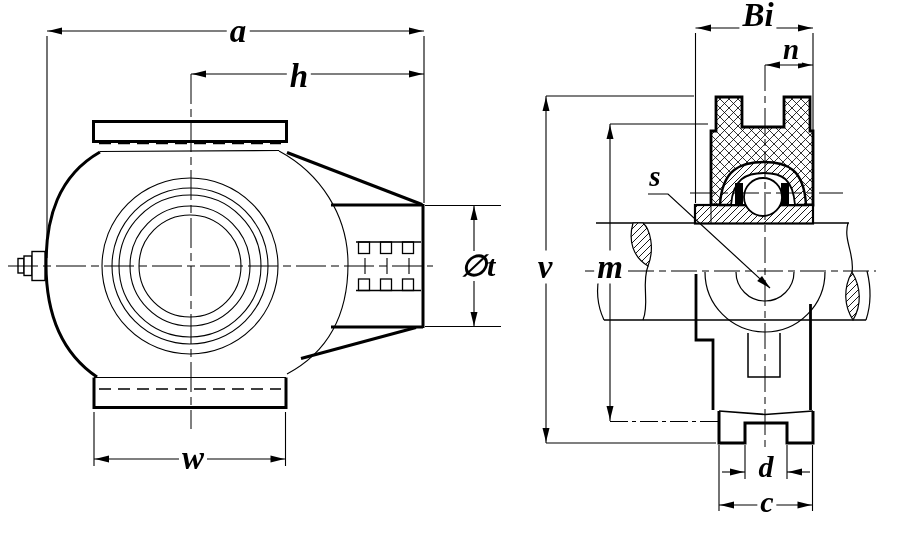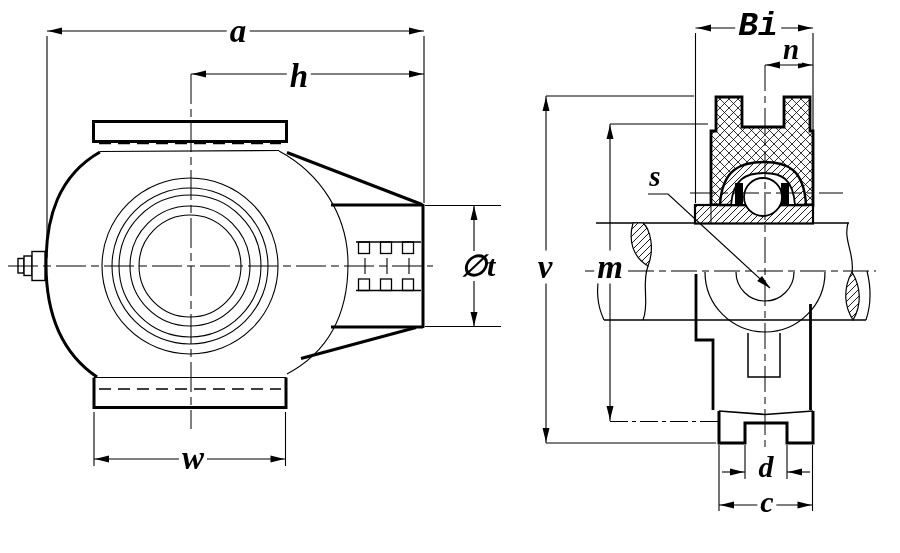--- a/index.html
+++ b/index.html
@@ -199,20 +199,20 @@
       <path d="M648,194 H668 L770,288" stroke-width="1.2"></path>
       <polygon points="770,288 757.2,281.1 762,275.9" fill="#000" stroke="none"></polygon>
     </g>
   </g>
 </svg>
 
   <div class="dim-label" style="left:238px;top:31px;">a</div>
   <div class="dim-label" style="left:299px;top:76px;">h</div>
   <div class="dim-label md" style="left:478px;top:266px;">∅t</div>
   <div class="dim-label" style="left:193px;top:458px;">w</div>
-  <div class="dim-label" style="left:758px;top:26px;font-family:Liberation Mono, monospace;">Bi</div>
+  <div class="dim-label" style="left:758px;top:15px;">Bi</div>
   <div class="dim-label sm" style="left:791px;top:49px;">n</div>
   <div class="dim-label sm" style="left:655px;top:176px;">s</div>
   <div class="dim-label" style="left:545px;top:267px;">v</div>
   <div class="dim-label" style="left:610px;top:267px;">m</div>
   <div class="dim-label md" style="left:766px;top:467px;">d</div>
   <div class="dim-label md" style="left:767px;top:502px;">c</div>
 </div>
 
 </body></html>

